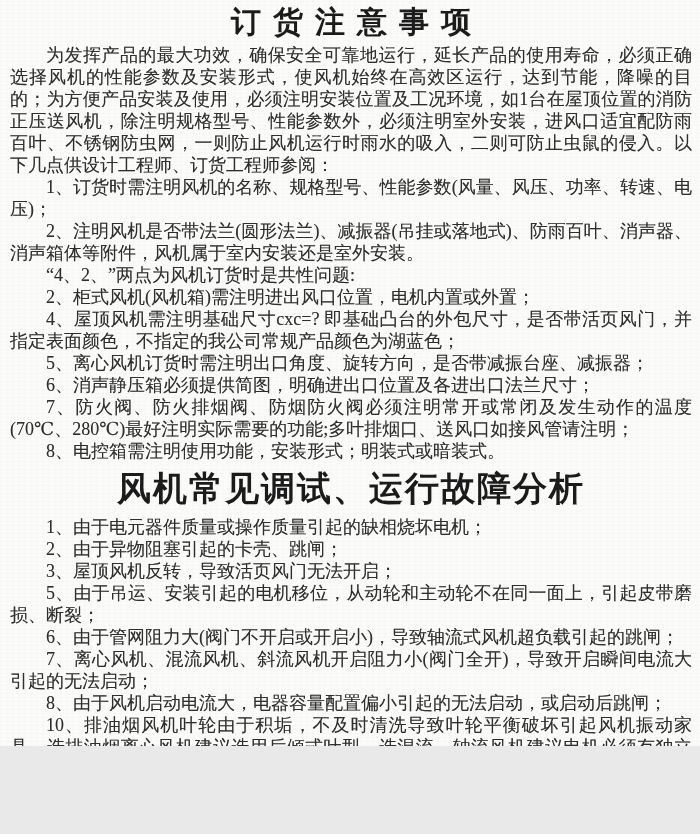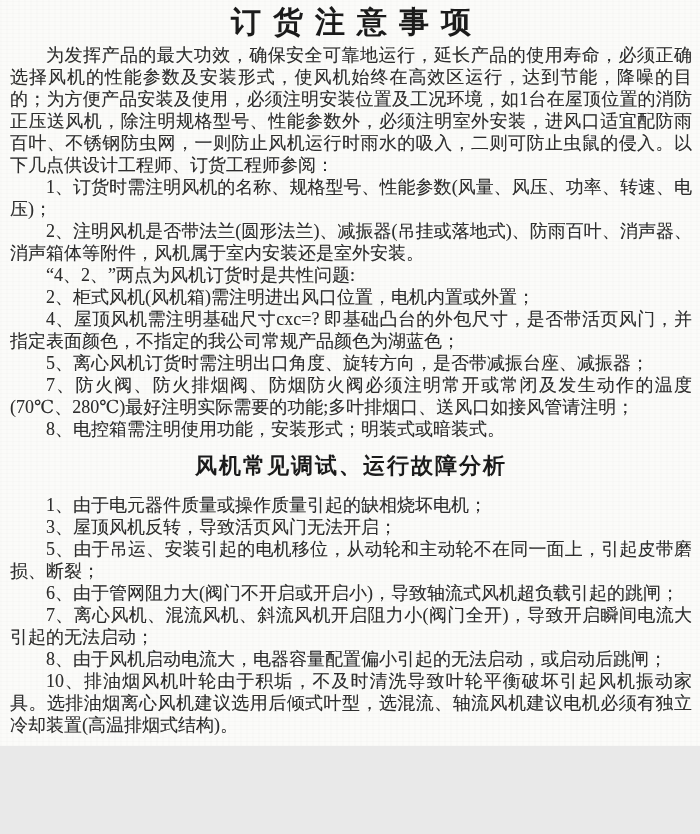--- a/index.html
+++ b/index.html
@@ -24,21 +24,21 @@
     margin:0;
   }
   .title-1{
     font-size:30px;
     line-height:36px;
     letter-spacing:12px;
     padding-left:12px; 
     margin-bottom:4px;
   }
   .title-2{
-    font-size:22px;
+    font-size:34px;
     line-height:36px;
     letter-spacing:2px;
     margin-top:8px;
     margin-bottom:10px;
   }
   .body-text p{
     font-family:"Liberation Serif","DejaVu Serif",serif;
     font-size:18px;
     line-height:22px;
     margin:0;
@@ -58,30 +58,32 @@
 
     <div class="body-text">
       <p>为发挥产品的最大功效，确保安全可靠地运行，延长产品的使用寿命，必须正确选择风机的性能参数及安装形式，使风机始终在高效区运行，达到节能，降噪的目的；为方便产品安装及使用，必须注明安装位置及工况环境，如1台在屋顶位置的消防正压送风机，除注明规格型号、性能参数外，必须注明室外安装，进风口适宜配防雨百叶、不锈钢防虫网，一则防止风机运行时雨水的吸入，二则可防止虫鼠的侵入。以下几点供设计工程师、订货工程师参阅：</p>
 
       <p>1、订货时需注明风机的名称、规格型号、性能参数(风量、风压、功率、转速、电压)；</p>
       <p>2、注明风机是否带法兰(圆形法兰)、减振器(吊挂或落地式)、防雨百叶、消声器、消声箱体等附件，风机属于室内安装还是室外安装。</p>
       <p>“4、2、”两点为风机订货时是共性问题:</p>
       <p>2、柜式风机(风机箱)需注明进出风口位置，电机内置或外置；</p>
       <p>4、屋顶风机需注明基础尺寸cxc=? 即基础凸台的外包尺寸，是否带活页风门，并指定表面颜色，不指定的我公司常规产品颜色为湖蓝色；</p>
       <p>5、离心风机订货时需注明出口角度、旋转方向，是否带减振台座、减振器；</p>
+      <p>6、消声静压箱必须提供简图，明确进出口位置及各进出口法兰尺寸；</p>
       <p>7、防火阀、防火排烟阀、防烟防火阀必须注明常开或常闭及发生动作的温度(70℃、280℃)最好注明实际需要的功能;多叶排烟口、送风口如接风管请注明；</p>
       <p>8、电控箱需注明使用功能，安装形式；明装式或暗装式。</p>
     </div>
   </section>
 
   <section>
     <h2 class="doc-title title-2">风机常见调试、运行故障分析</h2>
 
     <div class="body-text">
       <p>1、由于电元器件质量或操作质量引起的缺相烧坏电机；</p>
+      <p>2、由于异物阻塞引起的卡壳、跳闸；</p>
       <p>3、屋顶风机反转，导致活页风门无法开启；</p>
       <p>5、由于吊运、安装引起的电机移位，从动轮和主动轮不在同一面上，引起皮带磨损、断裂；</p>
       <p>6、由于管网阻力大(阀门不开启或开启小)，导致轴流式风机超负载引起的跳闸；</p>
       <p>7、离心风机、混流风机、斜流风机开启阻力小(阀门全开)，导致开启瞬间电流大引起的无法启动；</p>
       <p>8、由于风机启动电流大，电器容量配置偏小引起的无法启动，或启动后跳闸；</p>
       <p>10、排油烟风机叶轮由于积垢，不及时清洗导致叶轮平衡破坏引起风机振动家具。选排油烟离心风机建议选用后倾式叶型，选混流、轴流风机建议电机必须有独立冷却装置(高温排烟式结构)。</p>
     </div>
   </section>
 
 </div>

